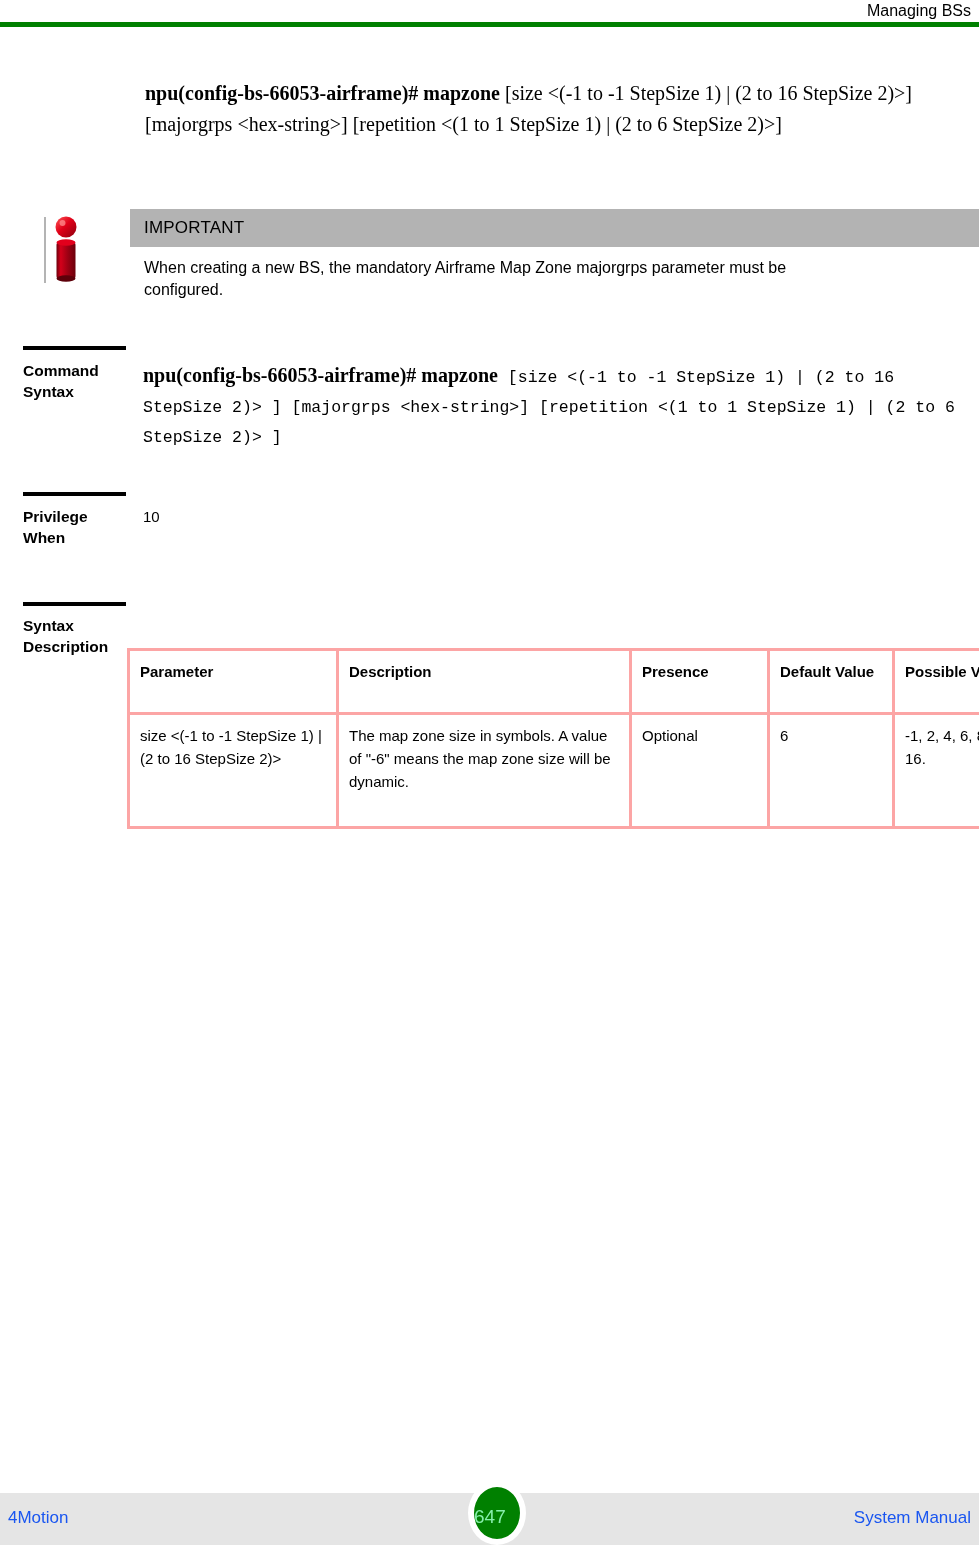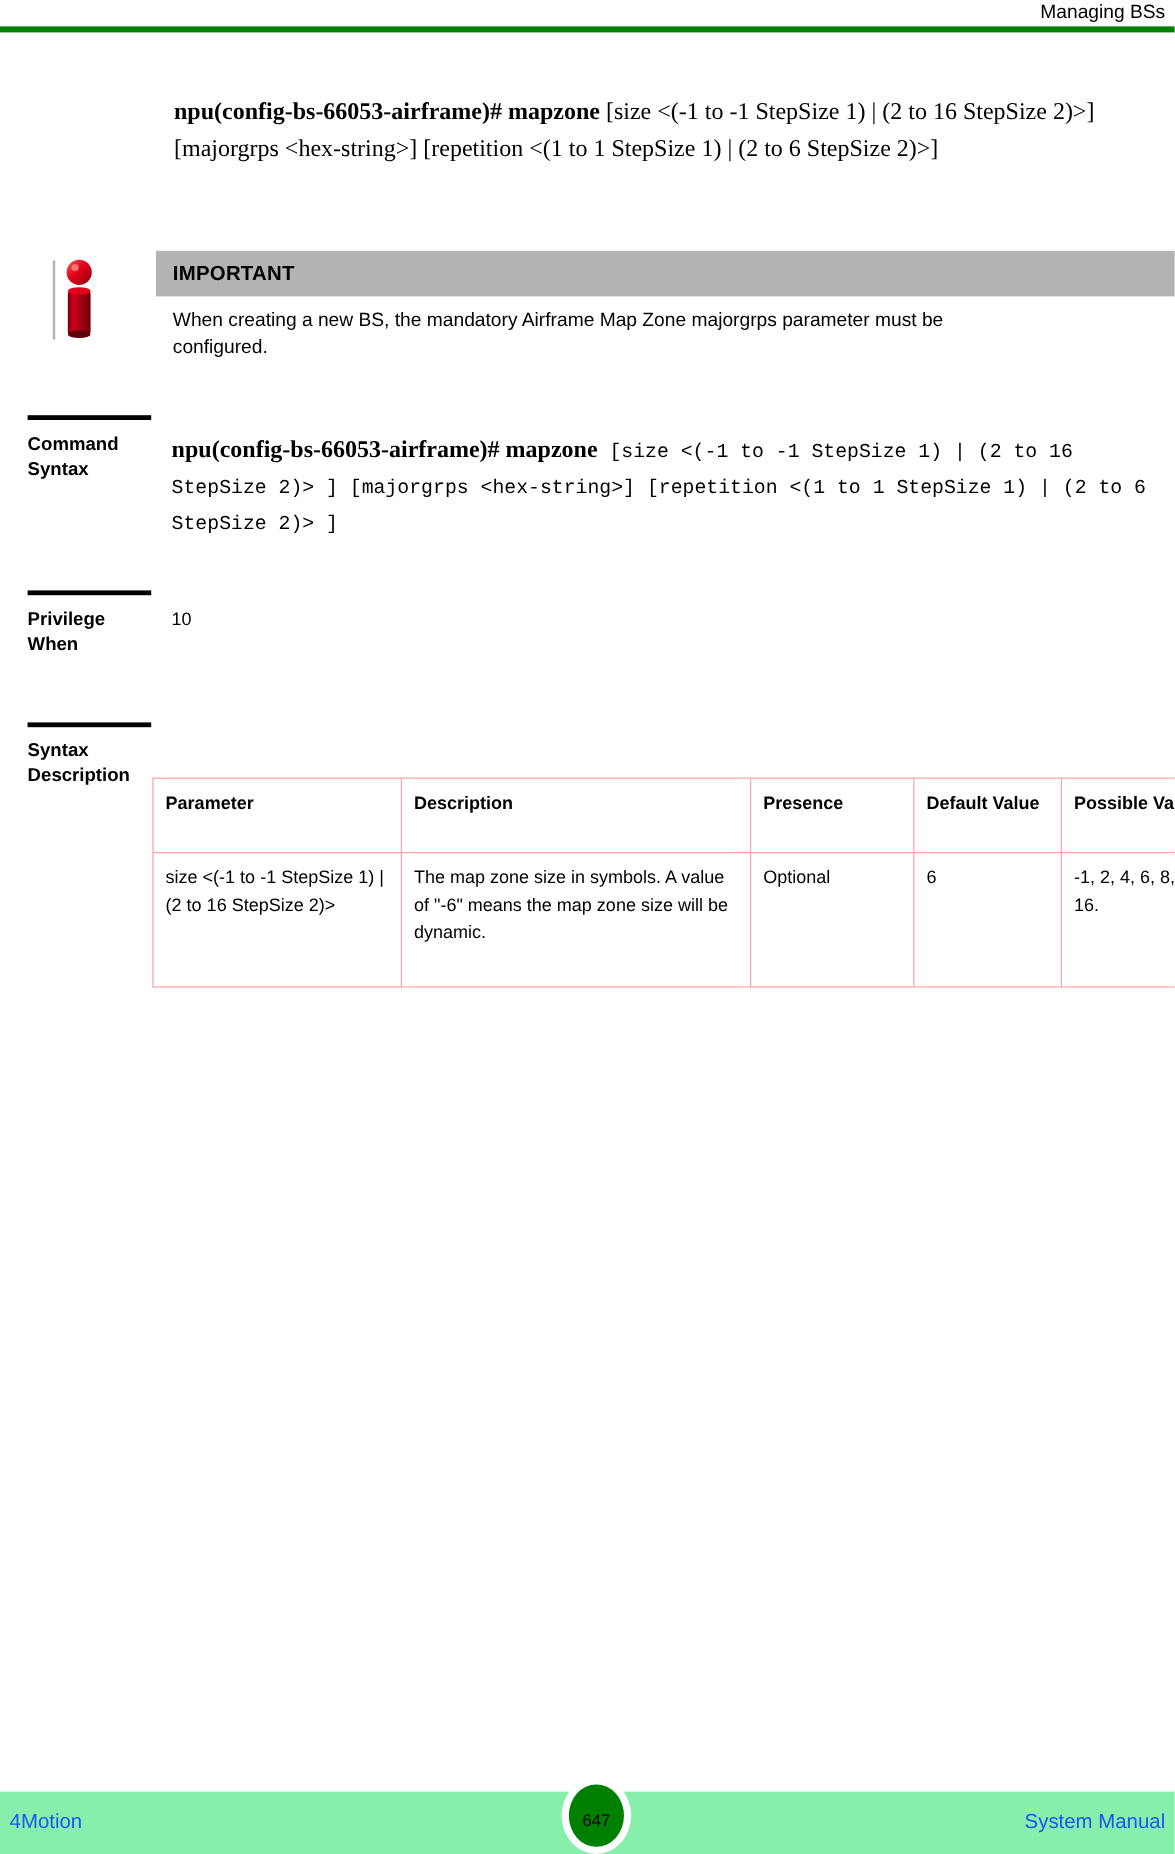--- a/index.html
+++ b/index.html
@@ -98,21 +98,21 @@
     top: 4px;
     width: 849px;
     height: 38px;
     background: #b3b3b3;
   }
   .note-bar-label {
     position: absolute;
     left: 14px;
     top: 7px;
     font-size: 17px;
-    font-weight: bold;
+    font-weight: normal;
     line-height: 23px;
     letter-spacing: 0.2px;
   }
   .note-body {
     position: absolute;
     left: 144px;
     top: 52px;
     width: 700px;
     font-size: 16px;
     line-height: 22px;
@@ -172,21 +172,21 @@
   .param-table {
     position: absolute;
     left: 127px;
     top: 648px;
     width: 849px;
     border-collapse: collapse;
     table-layout: fixed;
   }
   .param-table td,
   .param-table th {
-    border: 1px solid #fca5a5;
+    border: 3px solid #fca5a5;
     vertical-align: top;
     padding: 9px 10px 10px 10px;
     font-size: 15px;
     line-height: 23px;
     text-align: left;
   }
   .param-table th {
     font-weight: bold;
     height: 42px;
   }
@@ -200,21 +200,21 @@
   .col-defval { width: 102px; }
   .col-posval { width: 176px; }
 
   
   .page-footer {
     position: absolute;
     left: 0;
     top: 1493px;
     width: 979px;
     height: 52px;
-    background: #86efac;
+    background: #e5e5e5;
   }
   .footer-left {
     position: absolute;
     left: 8px;
     top: 13px;
     font-size: 17px;
     line-height: 23px;
     color: #1a56f0;
   }
   .footer-right {
@@ -234,23 +234,23 @@
     border-radius: 50%;
     background: #008000;
     border: 6px solid #ffffff;
     box-sizing: border-box;
   }
   .footer-page-num {
     position: absolute;
     left: 0;
     right: 0;
     top: 19px;
-    text-align: center;
-    color: #000000;
-    font-size: 14px;
+    text-align: left;
+    color: #86efac;
+    font-size: 19px;
     line-height: 22px;
   }
 </style>
 </head>
 <body>
 
 <div class="page-header">
   <div class="hdr-right">Managing BSs</div>
 </div>
 <div class="header-rule"></div>

